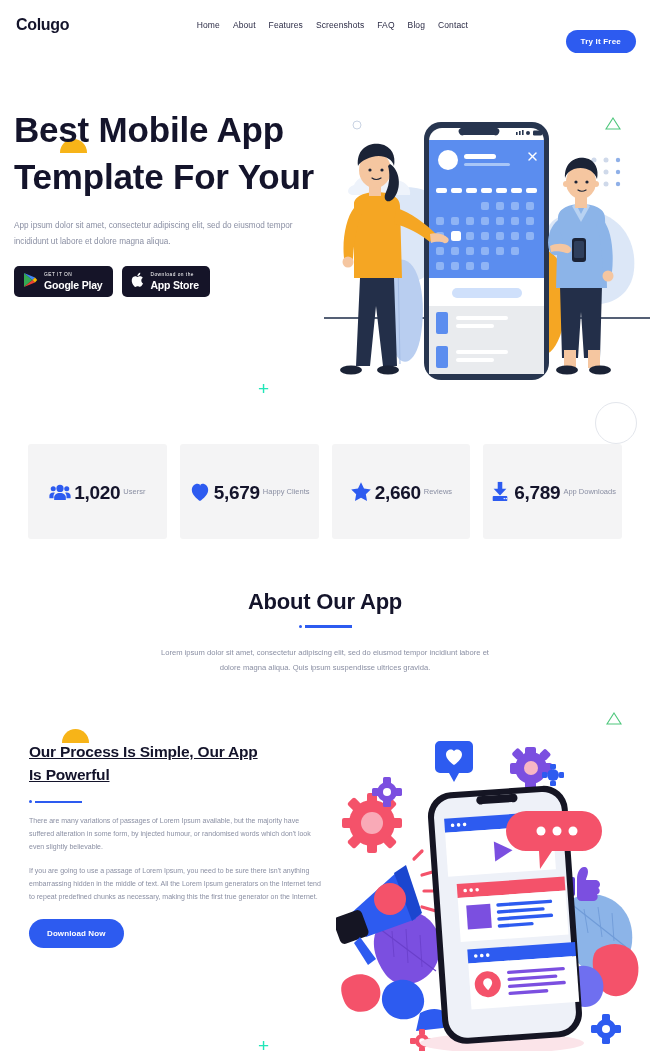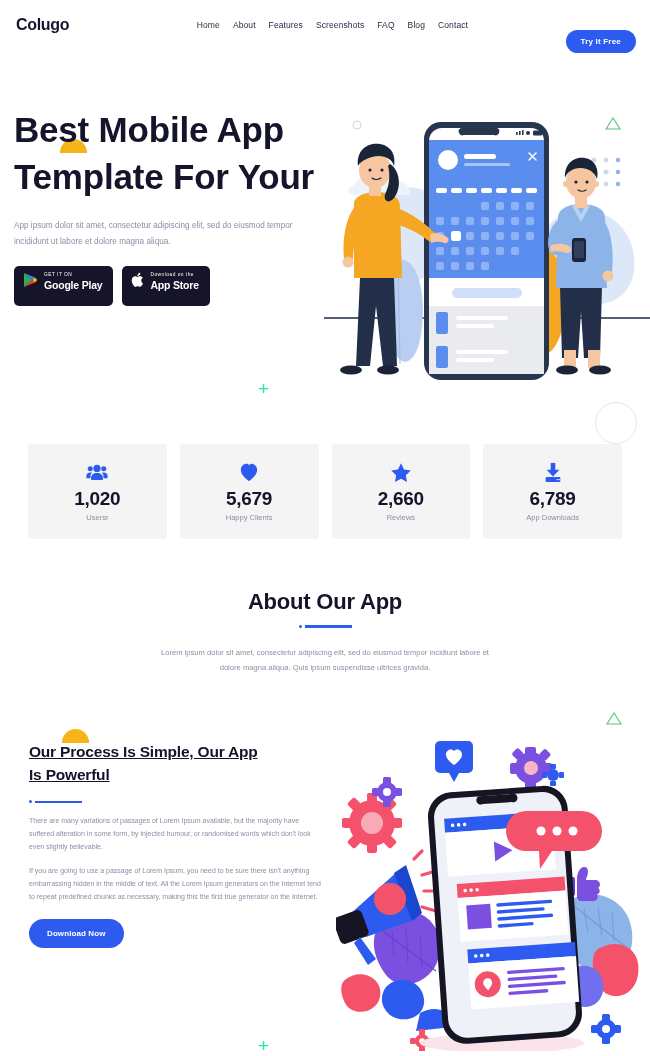--- a/index.html
+++ b/index.html
@@ -104,21 +104,21 @@
     margin-top:16px;
     display:flex;
     gap:9px;
   }
   .store-btn {
     display:flex;
     align-items:center;
     gap:6px;
     background:#151428;
     border-radius:5px;
-    padding:6px 11px 15px 9px;
+    padding:6px 11px 6px 9px;
     cursor:pointer;
     border:none;
   }
   .store-btn .s-txt { text-align:left; color:#fff; line-height:1; }
   .store-btn .s-small { font-size:4.8px; letter-spacing:.5px; display:block; margin-bottom:2px; }
   .store-btn .s-big { font-size:10.5px; font-weight:700; display:block; letter-spacing:-0.2px; }
 
   .hero-art {
     position:absolute;
     right:-4px;
@@ -133,21 +133,21 @@
     gap:13px;
     padding:0 28px;
     margin-top:42px;
   }
   .stat-card {
     flex:1;
     background:#f4f4f5;
     border-radius:3px;
     height:95px;
     display:flex;
-    flex-direction:column;
+    flex-direction:row;
     align-items:center;
     justify-content:center;
     gap:3px;
   }
   .stat-icon { color:#2d5bf0; height:22px; display:flex; align-items:center; }
   .stat-value {
     font-size:19px;
     font-weight:700;
     color:#14142b;
     letter-spacing:-0.3px;

